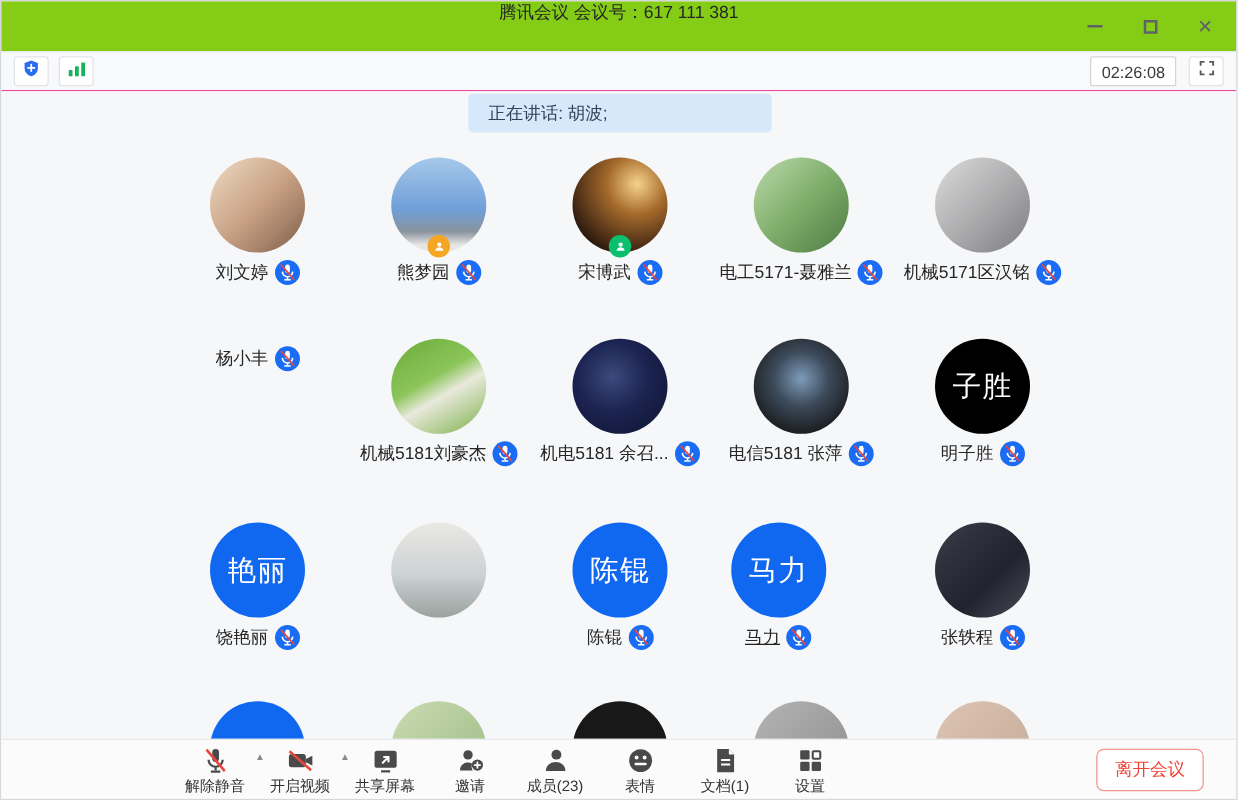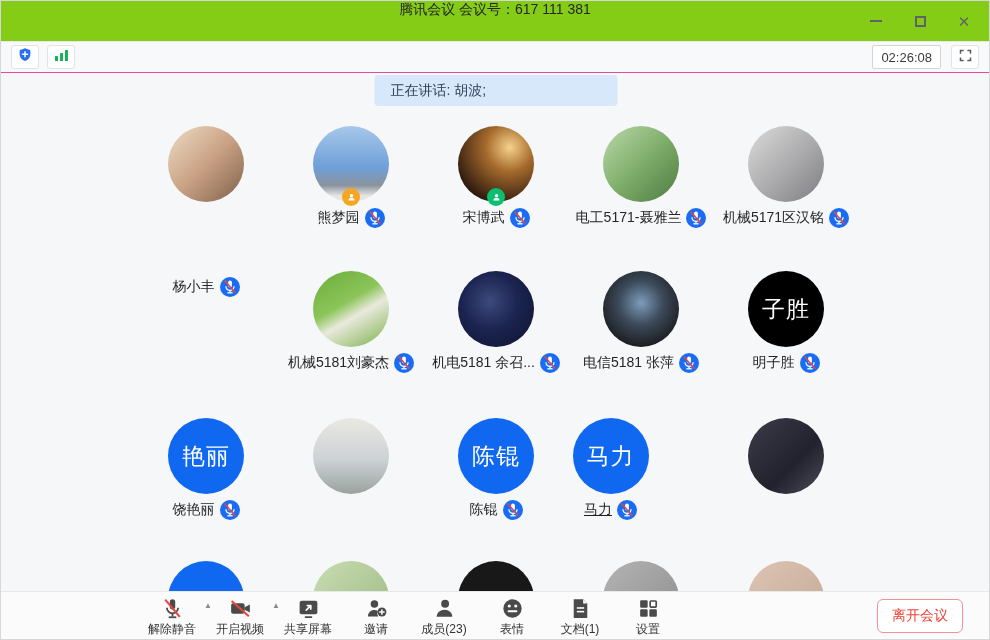--- a/index.html
+++ b/index.html
@@ -105,20 +105,32 @@
         </svg>
     </span>
   </div>
 </div>
 
 <div class="content">
   <div class="banner">正在讲话: 胡波;</div>
   <div id="grid">
       <div class="cell" style="left: 132.5px; top: 53px;">
         <div class="avatar" style="background: linear-gradient(135deg, rgb(236, 220, 196) 0%, rgb(202, 162, 133) 50%, rgb(125, 95, 74) 100%);"></div>
+        <div class="name-row">
+          <span class="pname">刘文婷</span>
+          <span class="mic-badge" style="background: rgb(27, 108, 245);">
+            <svg width="20" height="20" viewBox="0 0 20 20">
+              <rect x="8.1" y="3.6" width="3.8" height="6.8" rx="1.9" fill="#fff"></rect>
+              <path d="M5.9 9.3a4.1 4.1 0 0 0 8.2 0" fill="none" stroke="#fff" stroke-width="1.3"></path>
+              <line x1="10" y1="13.4" x2="10" y2="15.2" stroke="#fff" stroke-width="1.3"></line>
+              <line x1="7.4" y1="15.8" x2="12.6" y2="15.8" stroke="#fff" stroke-width="1.3"></line>
+              <line x1="4.6" y1="3.6" x2="15.4" y2="15.8" stroke="#e8463c" stroke-width="1.5"></line>
+            </svg>
+          </span>
+        </div>
       </div>
       <div class="cell" style="left: 277.5px; top: 53px; font-family: Liberation Serif, serif;">
         <div class="avatar" style="background: linear-gradient(rgb(166, 200, 234) 0%, rgb(111, 159, 216) 55%, rgb(138, 147, 158) 78%, rgb(230, 230, 228) 92%);">
           <span class="badge" style="background: rgb(245, 166, 35);">
             <svg width="11" height="11" viewBox="0 0 18 18">
               <circle cx="9" cy="6" r="2.8" fill="#fff"></circle>
               <path d="M3.8 14c0-2.8 2.3-4.6 5.2-4.6s5.2 1.8 5.2 4.6z" fill="#fff"></path>
             </svg>
           </span>
         </div>
@@ -293,39 +305,51 @@
             <svg width="20" height="20" viewBox="0 0 20 20">
               <rect x="8.1" y="3.6" width="3.8" height="6.8" rx="1.9" fill="#fff"></rect>
               <path d="M5.9 9.3a4.1 4.1 0 0 0 8.2 0" fill="none" stroke="#fff" stroke-width="1.3"></path>
               <line x1="10" y1="13.4" x2="10" y2="15.2" stroke="#fff" stroke-width="1.3"></line>
               <line x1="7.4" y1="15.8" x2="12.6" y2="15.8" stroke="#fff" stroke-width="1.3"></line>
               <line x1="4.6" y1="3.6" x2="15.4" y2="15.8" stroke="#e8463c" stroke-width="1.5"></line>
             </svg>
           </span>
         </div>
       </div>
-      <div class="cell" style="left: 537px; top: 345px; text-decoration: underline;">
+      <div class="cell" style="left: 549px; top: 345px; text-decoration: underline;">
         <div class="avatar" style="background: rgb(17, 104, 240);">
           <span class="initials">马力</span>
         </div>
         <div class="name-row">
           <span class="pname">马力</span>
           <span class="mic-badge" style="background: rgb(27, 108, 245);">
             <svg width="20" height="20" viewBox="0 0 20 20">
               <rect x="8.1" y="3.6" width="3.8" height="6.8" rx="1.9" fill="#fff"></rect>
               <path d="M5.9 9.3a4.1 4.1 0 0 0 8.2 0" fill="none" stroke="#fff" stroke-width="1.3"></path>
               <line x1="10" y1="13.4" x2="10" y2="15.2" stroke="#fff" stroke-width="1.3"></line>
               <line x1="7.4" y1="15.8" x2="12.6" y2="15.8" stroke="#fff" stroke-width="1.3"></line>
               <line x1="4.6" y1="3.6" x2="15.4" y2="15.8" stroke="#e8463c" stroke-width="1.5"></line>
             </svg>
           </span>
         </div>
       </div>
       <div class="cell" style="left: 712.5px; top: 345px;">
         <div class="avatar" style="background: linear-gradient(135deg, rgb(60, 60, 74) 0%, rgb(34, 34, 46) 60%, rgb(76, 76, 90) 100%);"></div>
+        <div class="name-row">
+          <span class="pname">张轶程</span>
+          <span class="mic-badge" style="background: rgb(27, 108, 245);">
+            <svg width="20" height="20" viewBox="0 0 20 20">
+              <rect x="8.1" y="3.6" width="3.8" height="6.8" rx="1.9" fill="#fff"></rect>
+              <path d="M5.9 9.3a4.1 4.1 0 0 0 8.2 0" fill="none" stroke="#fff" stroke-width="1.3"></path>
+              <line x1="10" y1="13.4" x2="10" y2="15.2" stroke="#fff" stroke-width="1.3"></line>
+              <line x1="7.4" y1="15.8" x2="12.6" y2="15.8" stroke="#fff" stroke-width="1.3"></line>
+              <line x1="4.6" y1="3.6" x2="15.4" y2="15.8" stroke="#e8463c" stroke-width="1.5"></line>
+            </svg>
+          </span>
+        </div>
       </div>
       <div class="cell" style="left: 132.5px; top: 488px;">
         <div class="avatar" style="background: rgb(17, 104, 240);"></div>
       </div>
       <div class="cell" style="left: 277.5px; top: 488px;">
         <div class="avatar" style="background: linear-gradient(135deg, rgb(201, 220, 178) 0%, rgb(156, 184, 130) 100%);"></div>
       </div>
       <div class="cell" style="left: 422.5px; top: 488px;">
         <div class="avatar" style="background: rgb(24, 24, 24);"></div>
       </div>

